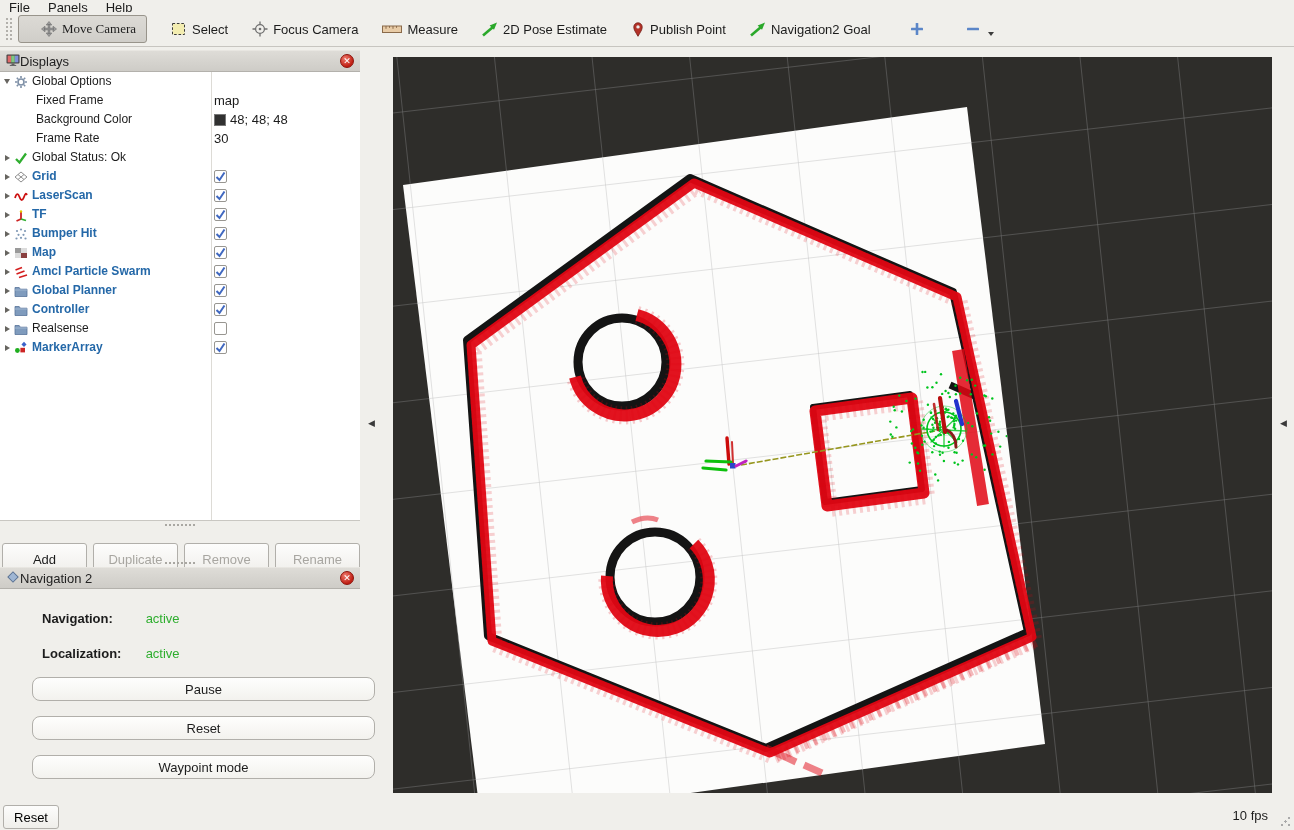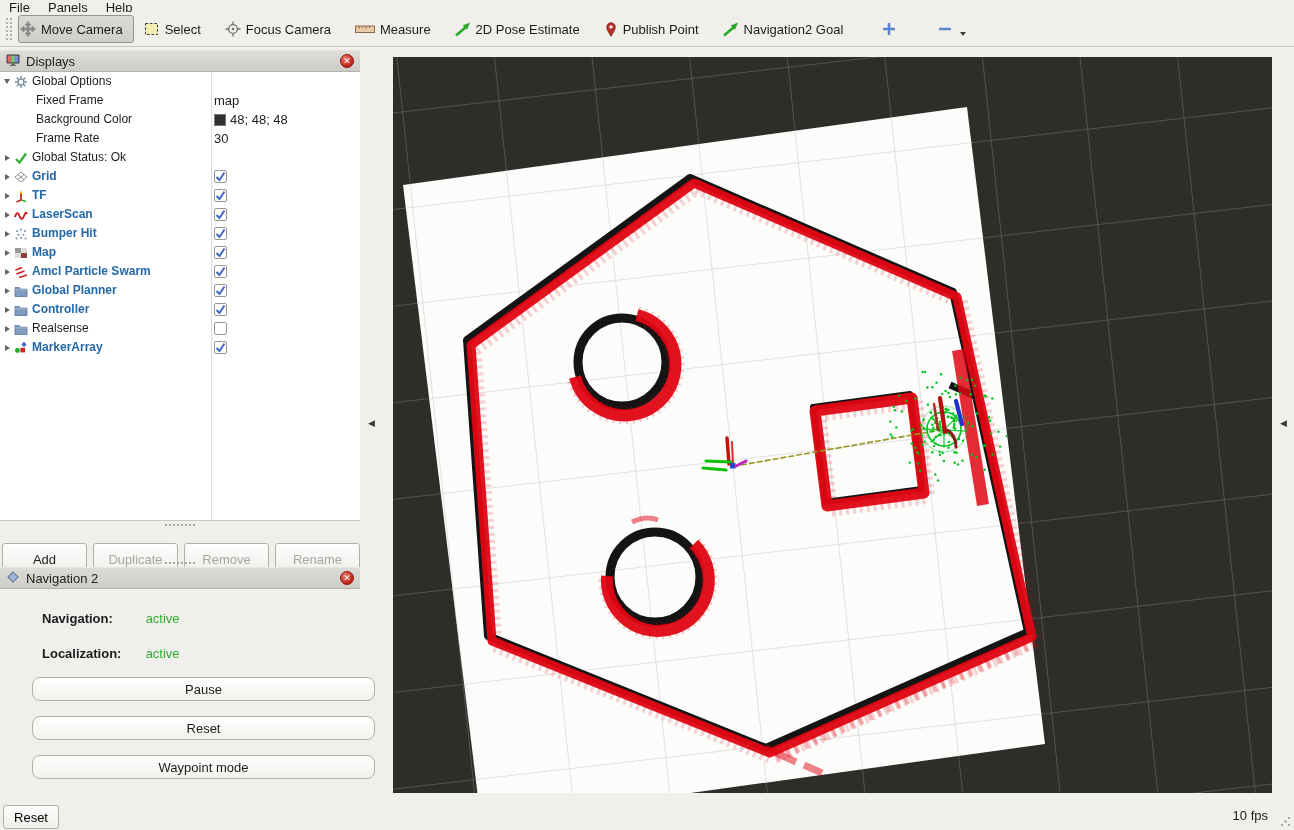--- a/index.html
+++ b/index.html
@@ -11,28 +11,28 @@
   .mi { display:inline-block; margin-top:-3px; padding:0 9px; font-size:13px; }
   .mi::first-letter { text-decoration:underline; }
 
   
   #toolbar { position:absolute; left:0; top:12px; width:1294px; height:35px; background:#f0efeb;
     border-bottom:1px solid #c7c5c0; display:flex; align-items:center; padding-left:4px; }
   .tgrip { width:6px; height:22px; border-left:2px dotted #b2b0ab; border-right:2px dotted #b2b0ab; margin:0 6px 0 2px; }
   .tool { display:flex; align-items:center; gap:5px; margin-right:24px; white-space:nowrap; cursor:default; }
   .tool .ticon { display:flex; align-items:center; }
   .tool.active { border:1px solid #98948b; border-radius:3px; background:linear-gradient(#dcdad5,#d0cec9);
-    padding:5px 10px 5px 1px; margin-right:10px; }
+    padding:5px 10px 5px 22px; margin-right:24px;font-family:Liberation Serif, serif; }
   .caret-dn { width:0; height:0; border-left:3.5px solid transparent; border-right:3.5px solid transparent;
     border-top:4px solid #3c3c3c; display:inline-block; margin:10px 0 0 2px; }
 
   
   .panel-header { position:absolute; left:0; width:360px; height:22px;
     background:linear-gradient(#dedcd7,#ceccC7); border-top:1px solid #e8e6e1; border-bottom:1px solid #b3b1ac;
-    display:flex; align-items:center; padding:0 6px; gap:6px; }
+    display:flex; align-items:center; padding:0 6px; gap:0; }
   .panel-title { flex:1; font-size:13px; color:#222; }
   .closebtn { width:14px; height:14px; border-radius:50%; background:radial-gradient(circle at 35% 30%,#ef7a6d,#c01f14 70%);
     border:1px solid #8d130b; color:#fff; font-size:9px; font-weight:bold; line-height:12px; text-align:center; cursor:pointer; }
 
   #displays-body { position:absolute; left:0; top:72px; width:360px; height:449px; background:#fff;
     border-bottom:1px solid #c9c7c2; overflow:hidden; }
   #col-sep { position:absolute; left:211px; top:0; bottom:0; width:1px; background:#dddbd6; }
   .trow { position:relative; height:19px; line-height:19px; display:flex; align-items:center; }
   .texp { width:14px; display:flex; justify-content:center; align-items:center; flex:0 0 14px; }
   .tri-r { width:0;height:0;border-top:3.5px solid transparent;border-bottom:3.5px solid transparent;border-left:5px solid #676560; }
@@ -271,47 +271,47 @@
             </svg>
           </span>
         </span>
       </div>
       <div class="trow">
         <span class="texp">
           <span class="tri-r"></span>
         </span>
         <span class="ticon14">
           <svg width="14" height="14">
+            <path d="M1,9 C2.5,4 4,4 5.5,8 S8.5,12 10,8 12,4 13,6" stroke="#cc1111" stroke-width="1.8" fill="none"></path>
+          </svg>
+        </span>
+        <span class="tlabel en">LaserScan</span>
+        <span class="tval">
+          <span class="cbox">
+            <svg width="11" height="11" style="position:absolute;left:0;top:0">
+              <path d="M1.5,6 L4.5,9 L9.5,1.5" stroke="#4068c0" stroke-width="2" fill="none"></path>
+            </svg>
+          </span>
+        </span>
+      </div>
+      <div class="trow">
+        <span class="texp">
+          <span class="tri-r"></span>
+        </span>
+        <span class="ticon14">
+          <svg width="14" height="14">
             <g stroke-width="1.8" fill="none">
               <path d="M7,11 L7,3.5" stroke="#cc2222"></path>
               <path d="M7,11 L2.5,13" stroke="#cc2222"></path>
               <path d="M7,11 L12,12.5" stroke="#2fae2f"></path>
             </g>
             <circle cx="7" cy="3.5" r="1.2" fill="#e6c800"></circle>
           </svg>
         </span>
         <span class="tlabel en">TF</span>
-        <span class="tval">
-          <span class="cbox">
-            <svg width="11" height="11" style="position:absolute;left:0;top:0">
-              <path d="M1.5,6 L4.5,9 L9.5,1.5" stroke="#4068c0" stroke-width="2" fill="none"></path>
-            </svg>
-          </span>
-        </span>
-      </div>
-      <div class="trow">
-        <span class="texp">
-          <span class="tri-r"></span>
-        </span>
-        <span class="ticon14">
-          <svg width="14" height="14">
-            <path d="M1,9 C2.5,4 4,4 5.5,8 S8.5,12 10,8 12,4 13,6" stroke="#cc1111" stroke-width="1.8" fill="none"></path>
-          </svg>
-        </span>
-        <span class="tlabel en">LaserScan</span>
         <span class="tval">
           <span class="cbox">
             <svg width="11" height="11" style="position:absolute;left:0;top:0">
               <path d="M1.5,6 L4.5,9 L9.5,1.5" stroke="#4068c0" stroke-width="2" fill="none"></path>
             </svg>
           </span>
         </span>
       </div>
       <div class="trow">
         <span class="texp">

